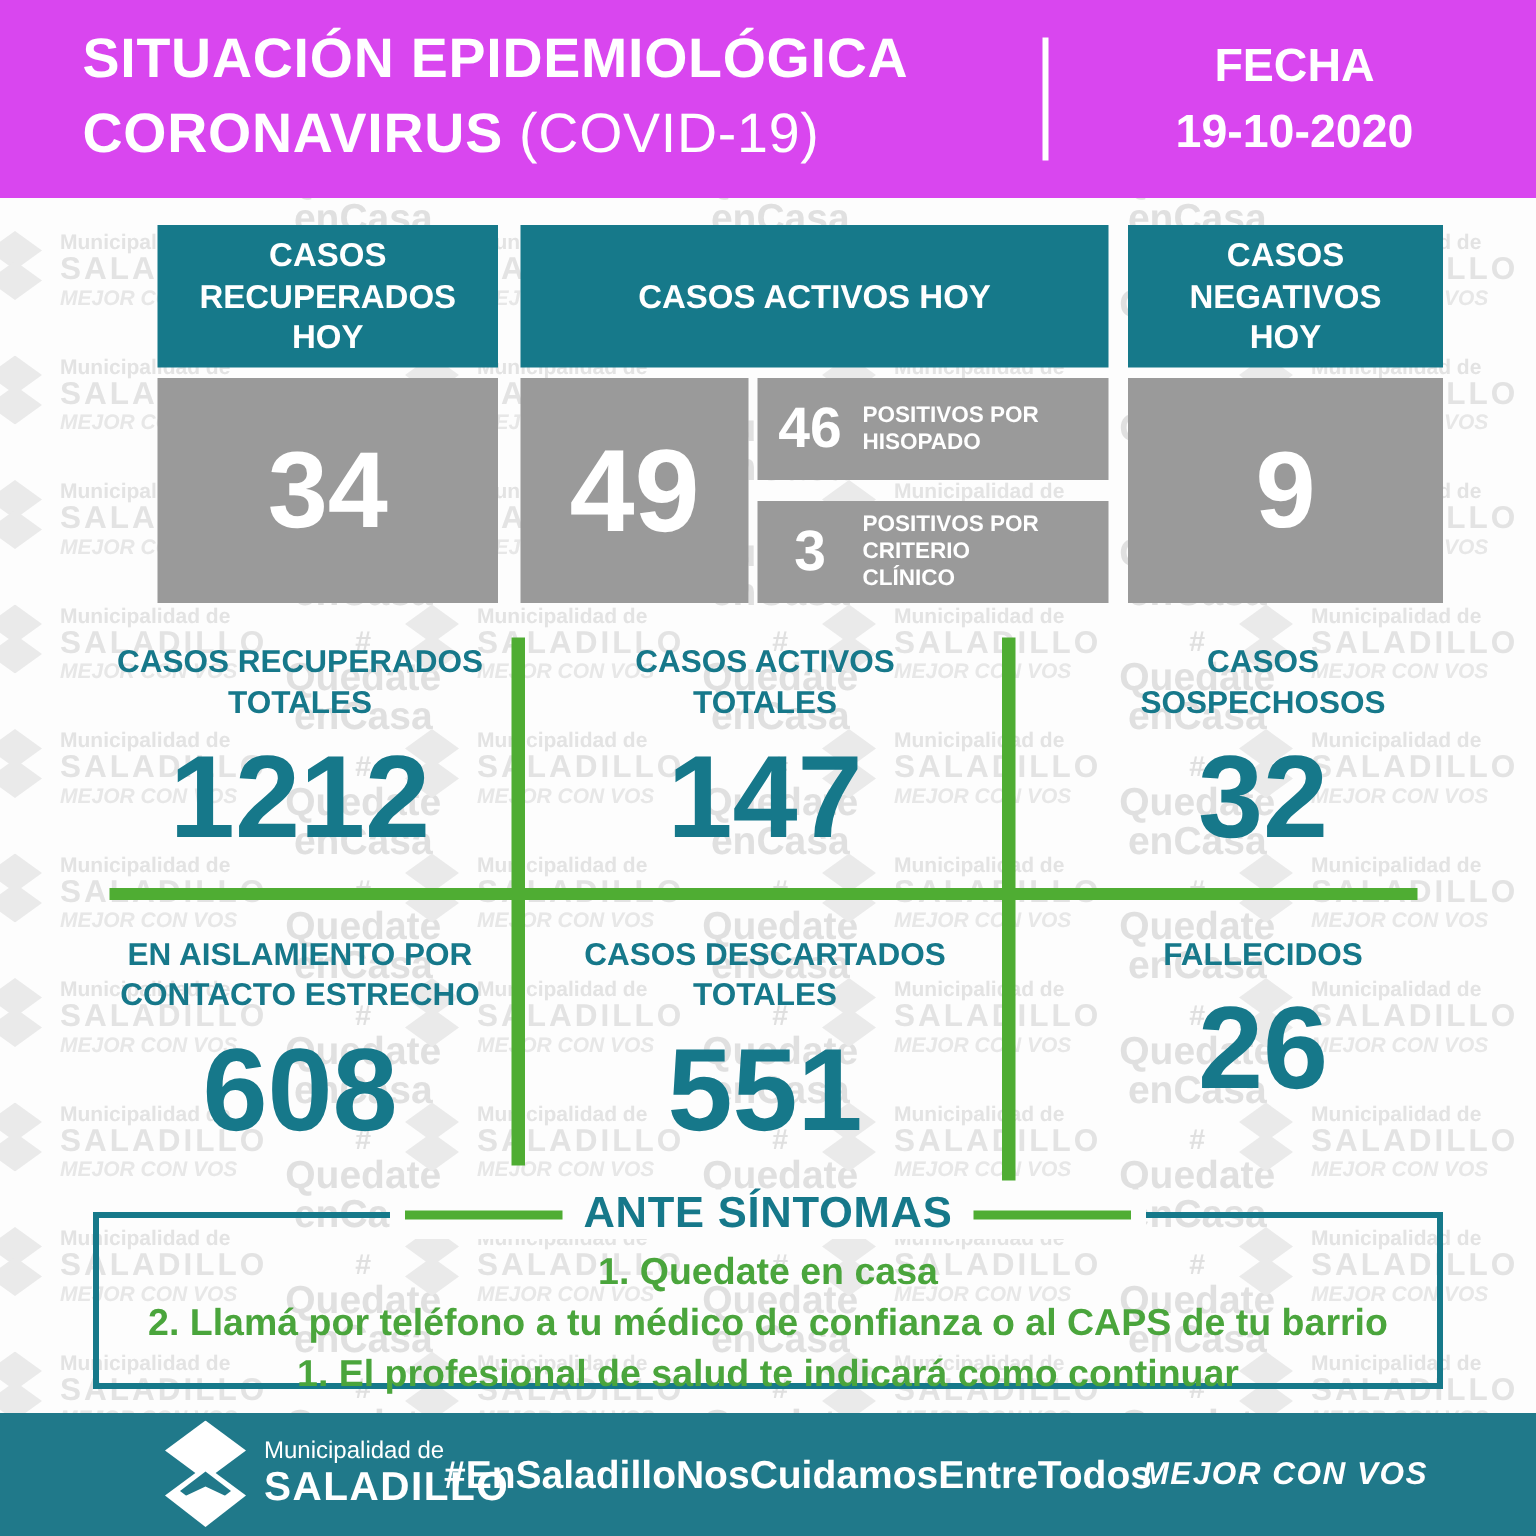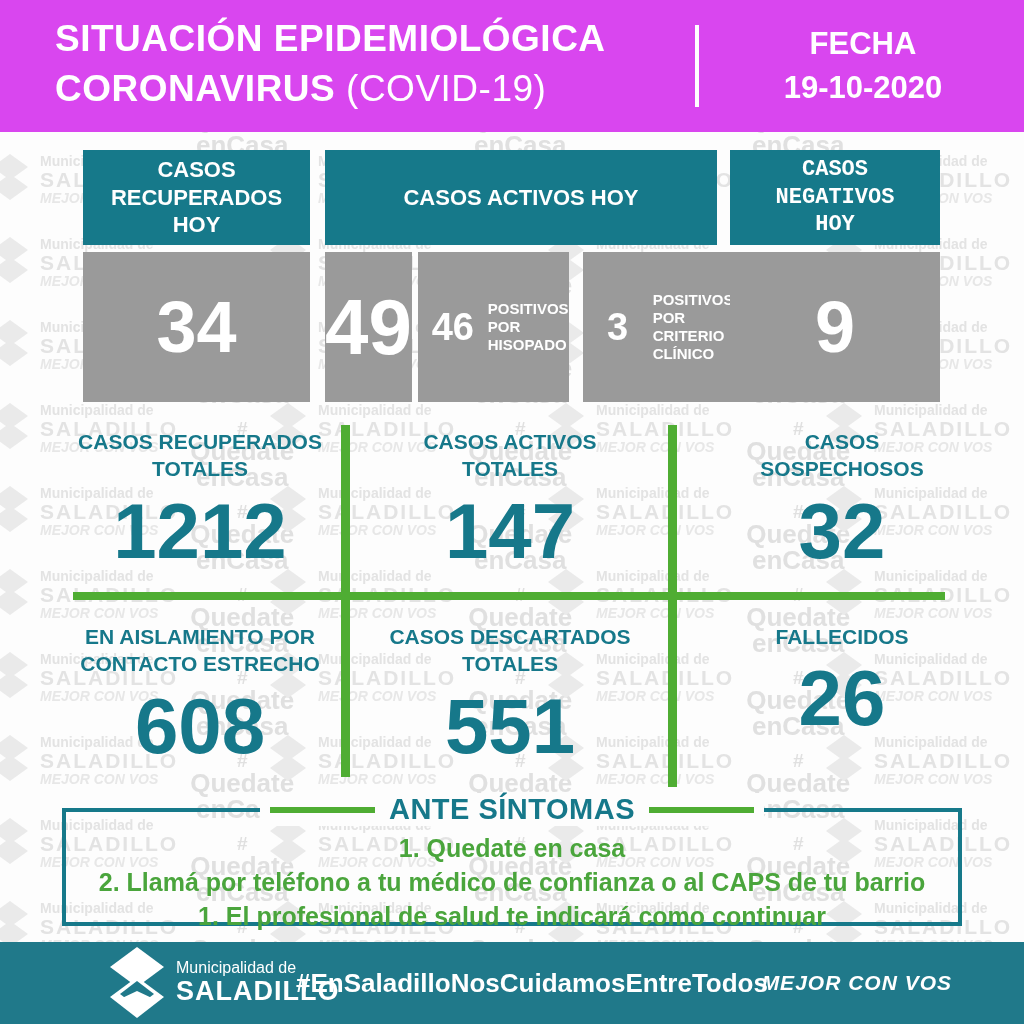--- a/index.html
+++ b/index.html
@@ -23,37 +23,37 @@
   .topbar { position:absolute; left:0; top:0; width:1024px; height:132px; background:#d946ef; z-index:2; }
   .title-block { position:absolute; left:55px; top:14px; color:#fff; }
   .t-line { font-size:37px; font-weight:800; line-height:50px; letter-spacing:0.5px; }
   .t-light { font-weight:400; }
   .hdr-divider { position:absolute; left:695px; top:25px; width:4px; height:82px; background:#ffffff; }
   .date-block { position:absolute; left:718px; top:0; width:290px; height:132px;
     display:flex; flex-direction:column; justify-content:center; align-items:center;
     color:#fff; font-weight:800; font-size:31px; line-height:44px; }
 
   
-  .card { position:absolute; z-index:1; }
+  .card { position:absolute; z-index:1;margin-left:22px; }
   .card-head { background:#16798A; color:#fff; font-weight:800; font-size:22px; line-height:1.25;
     height:95px; display:flex; align-items:center; justify-content:center; text-align:center; }
   .card-head span { display:block; }
   .card1 { left:83px;  top:150px; width:227px; }
   .card2 { left:325px; top:150px; width:392px; }
   .card3 { left:730px; top:150px; width:210px; }
   .card1 .card-head span { max-width:185px; }
   .card2 .card-head span { max-width:250px; }
-  .card3 .card-head span { max-width:150px;font-family:Liberation Mono, monospace; }
+  .card3 .card-head span { max-width:150px; }
   .card-body { margin-top:7px; height:150px; background:#9A9A9A;
     display:flex; align-items:center; justify-content:center; }
   .big-num { color:#fff; font-weight:800; font-size:72px; }
   .card2-body { margin-top:7px; height:150px; display:flex; gap:6px; }
   .box49 { width:152px; background:#9A9A9A; display:flex; align-items:center; justify-content:center; }
   .box49 .big-num { font-size:78px; }
-  .sub-col { flex:1; display:flex; flex-direction:row; gap:14px; }
+  .sub-col { flex:1; display:flex; flex-direction:column; gap:14px; }
   .sub-box { background:#9A9A9A; flex:1; display:flex; align-items:center; color:#fff; }
   .sub-num { font-size:38px; font-weight:800; width:70px; text-align:center; flex:none; }
   .sub-label { font-size:15px; font-weight:800; line-height:1.2; max-width:135px; }
 
   
   .stats { position:absolute; left:0; top:420px; width:1024px; height:368px; z-index:1; }
   .gline { position:absolute; background:#4FAD33; }
   .vline1 { left:341px; top:5px;  width:9px; height:352px; }
   .vline2 { left:668px; top:5px;  width:9px; height:362px; }
   .hline  { left:73px;  top:172px; width:872px; height:8px; }

